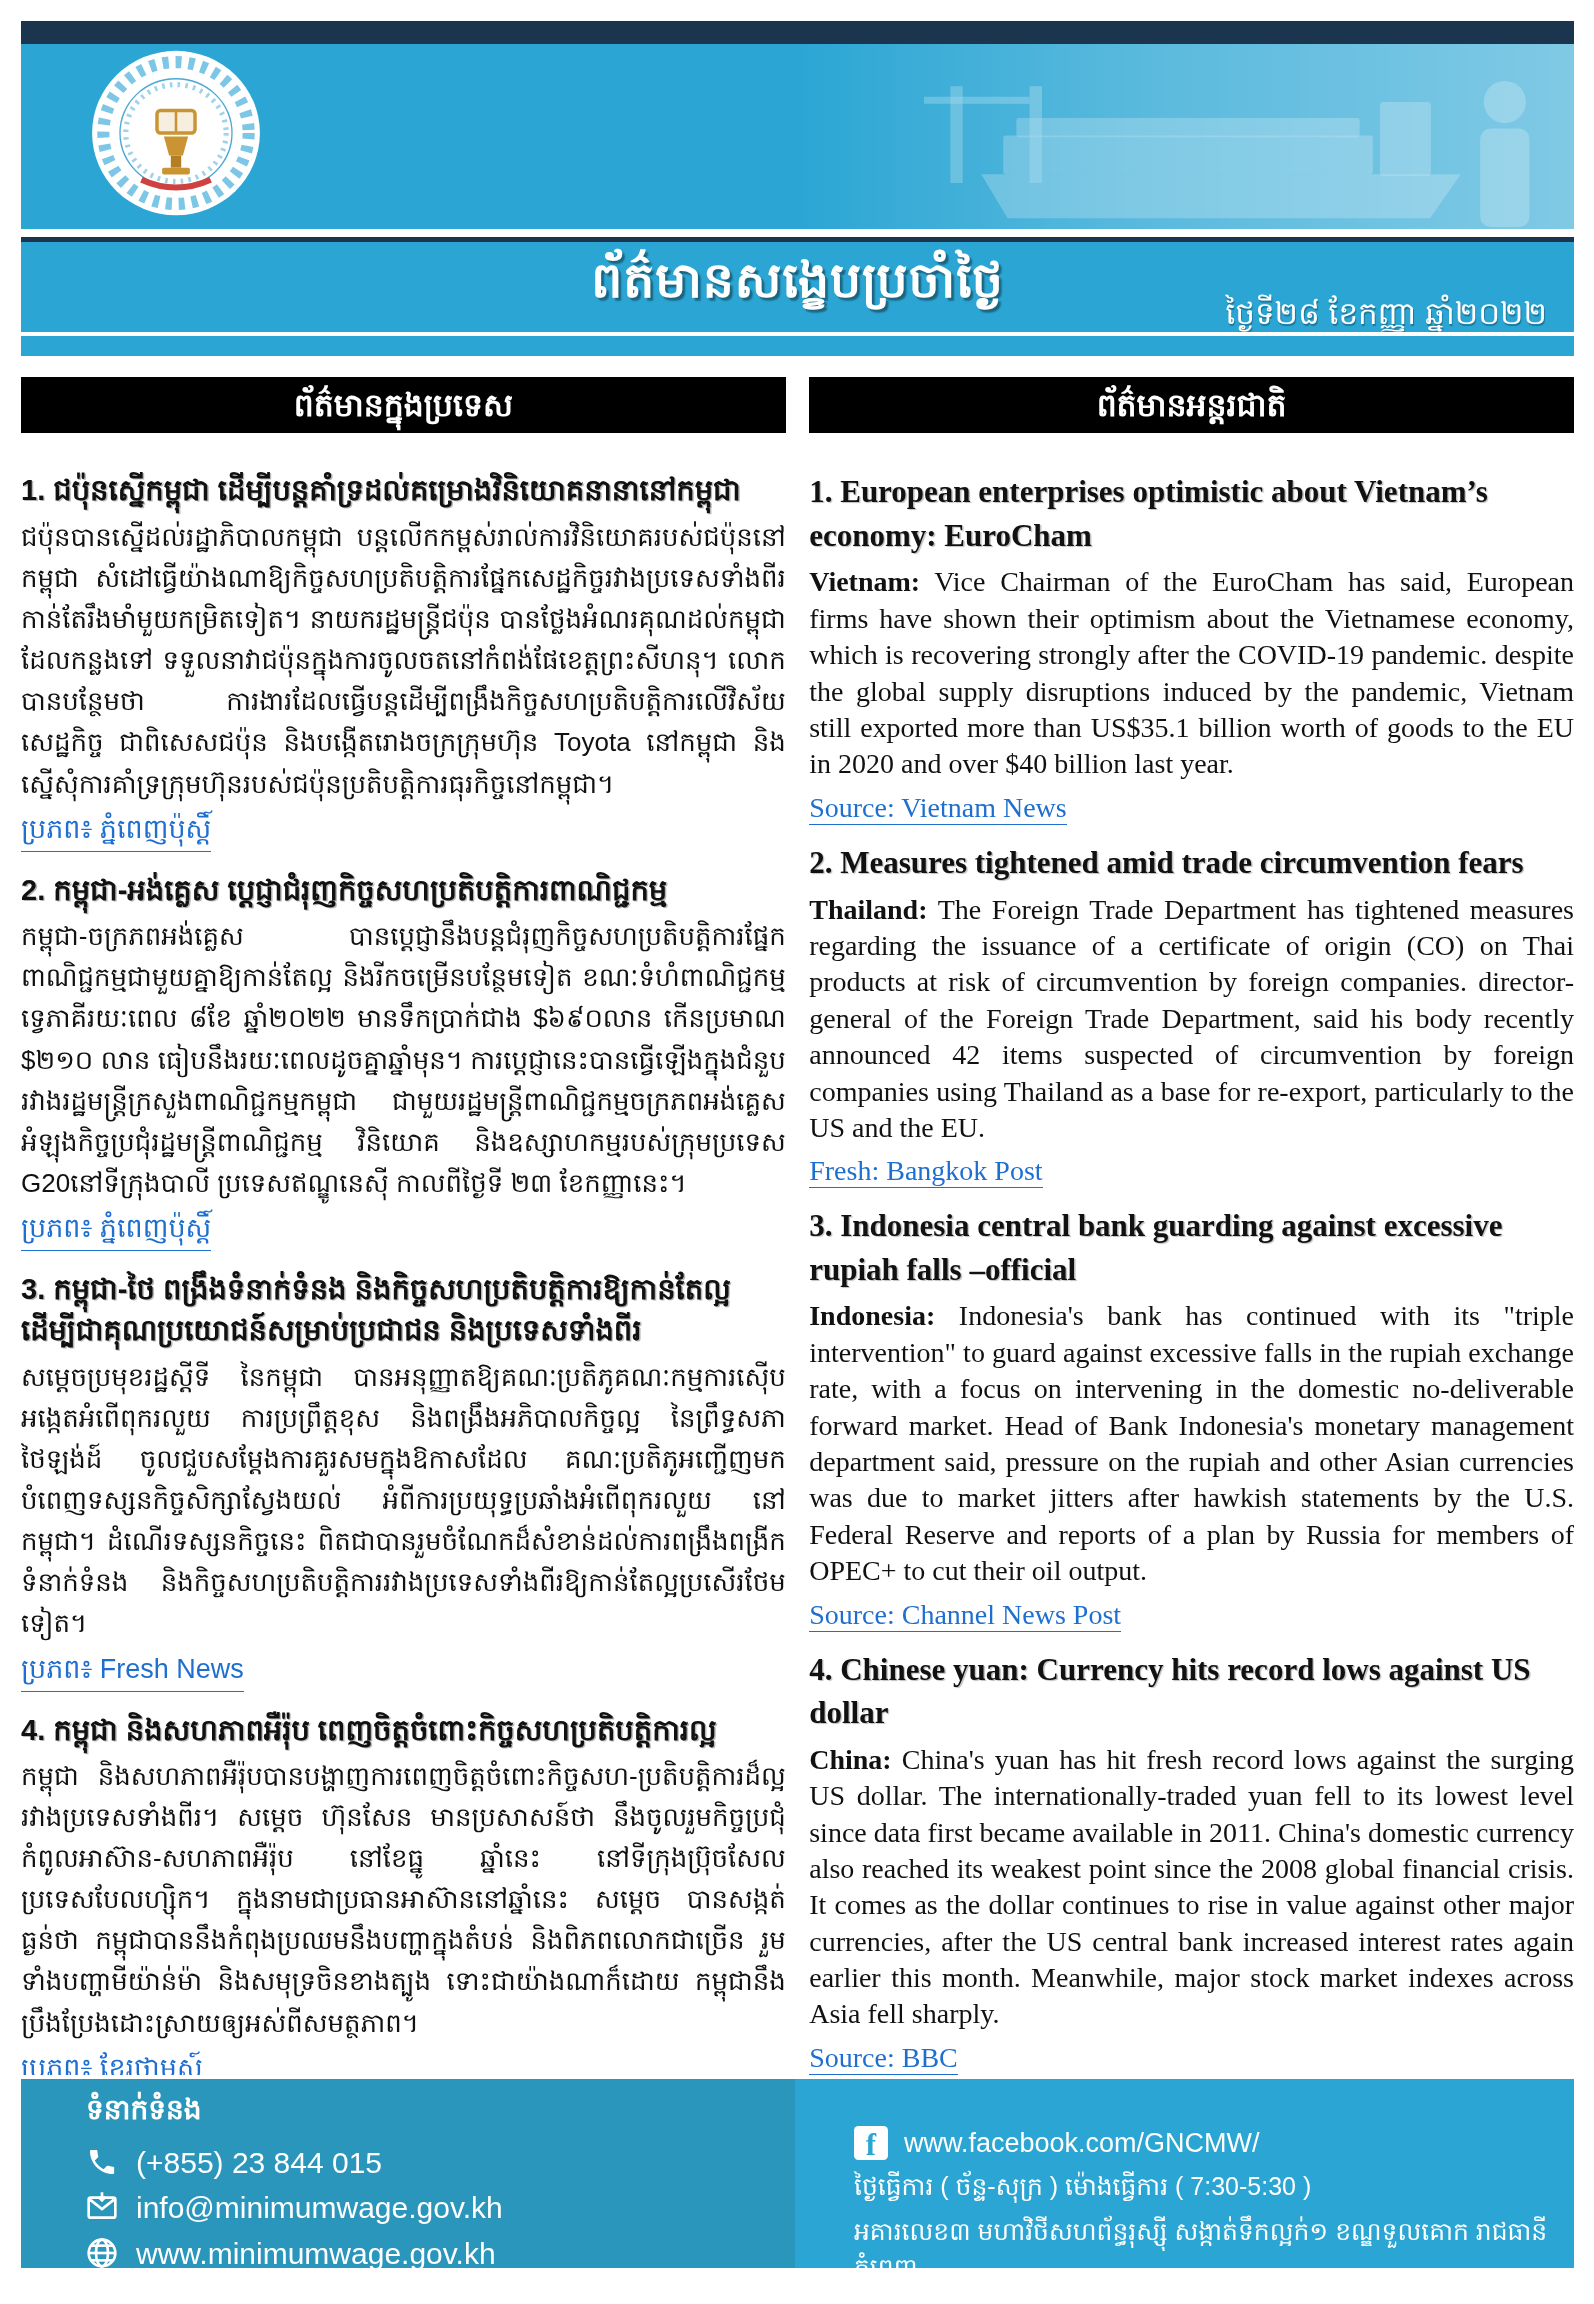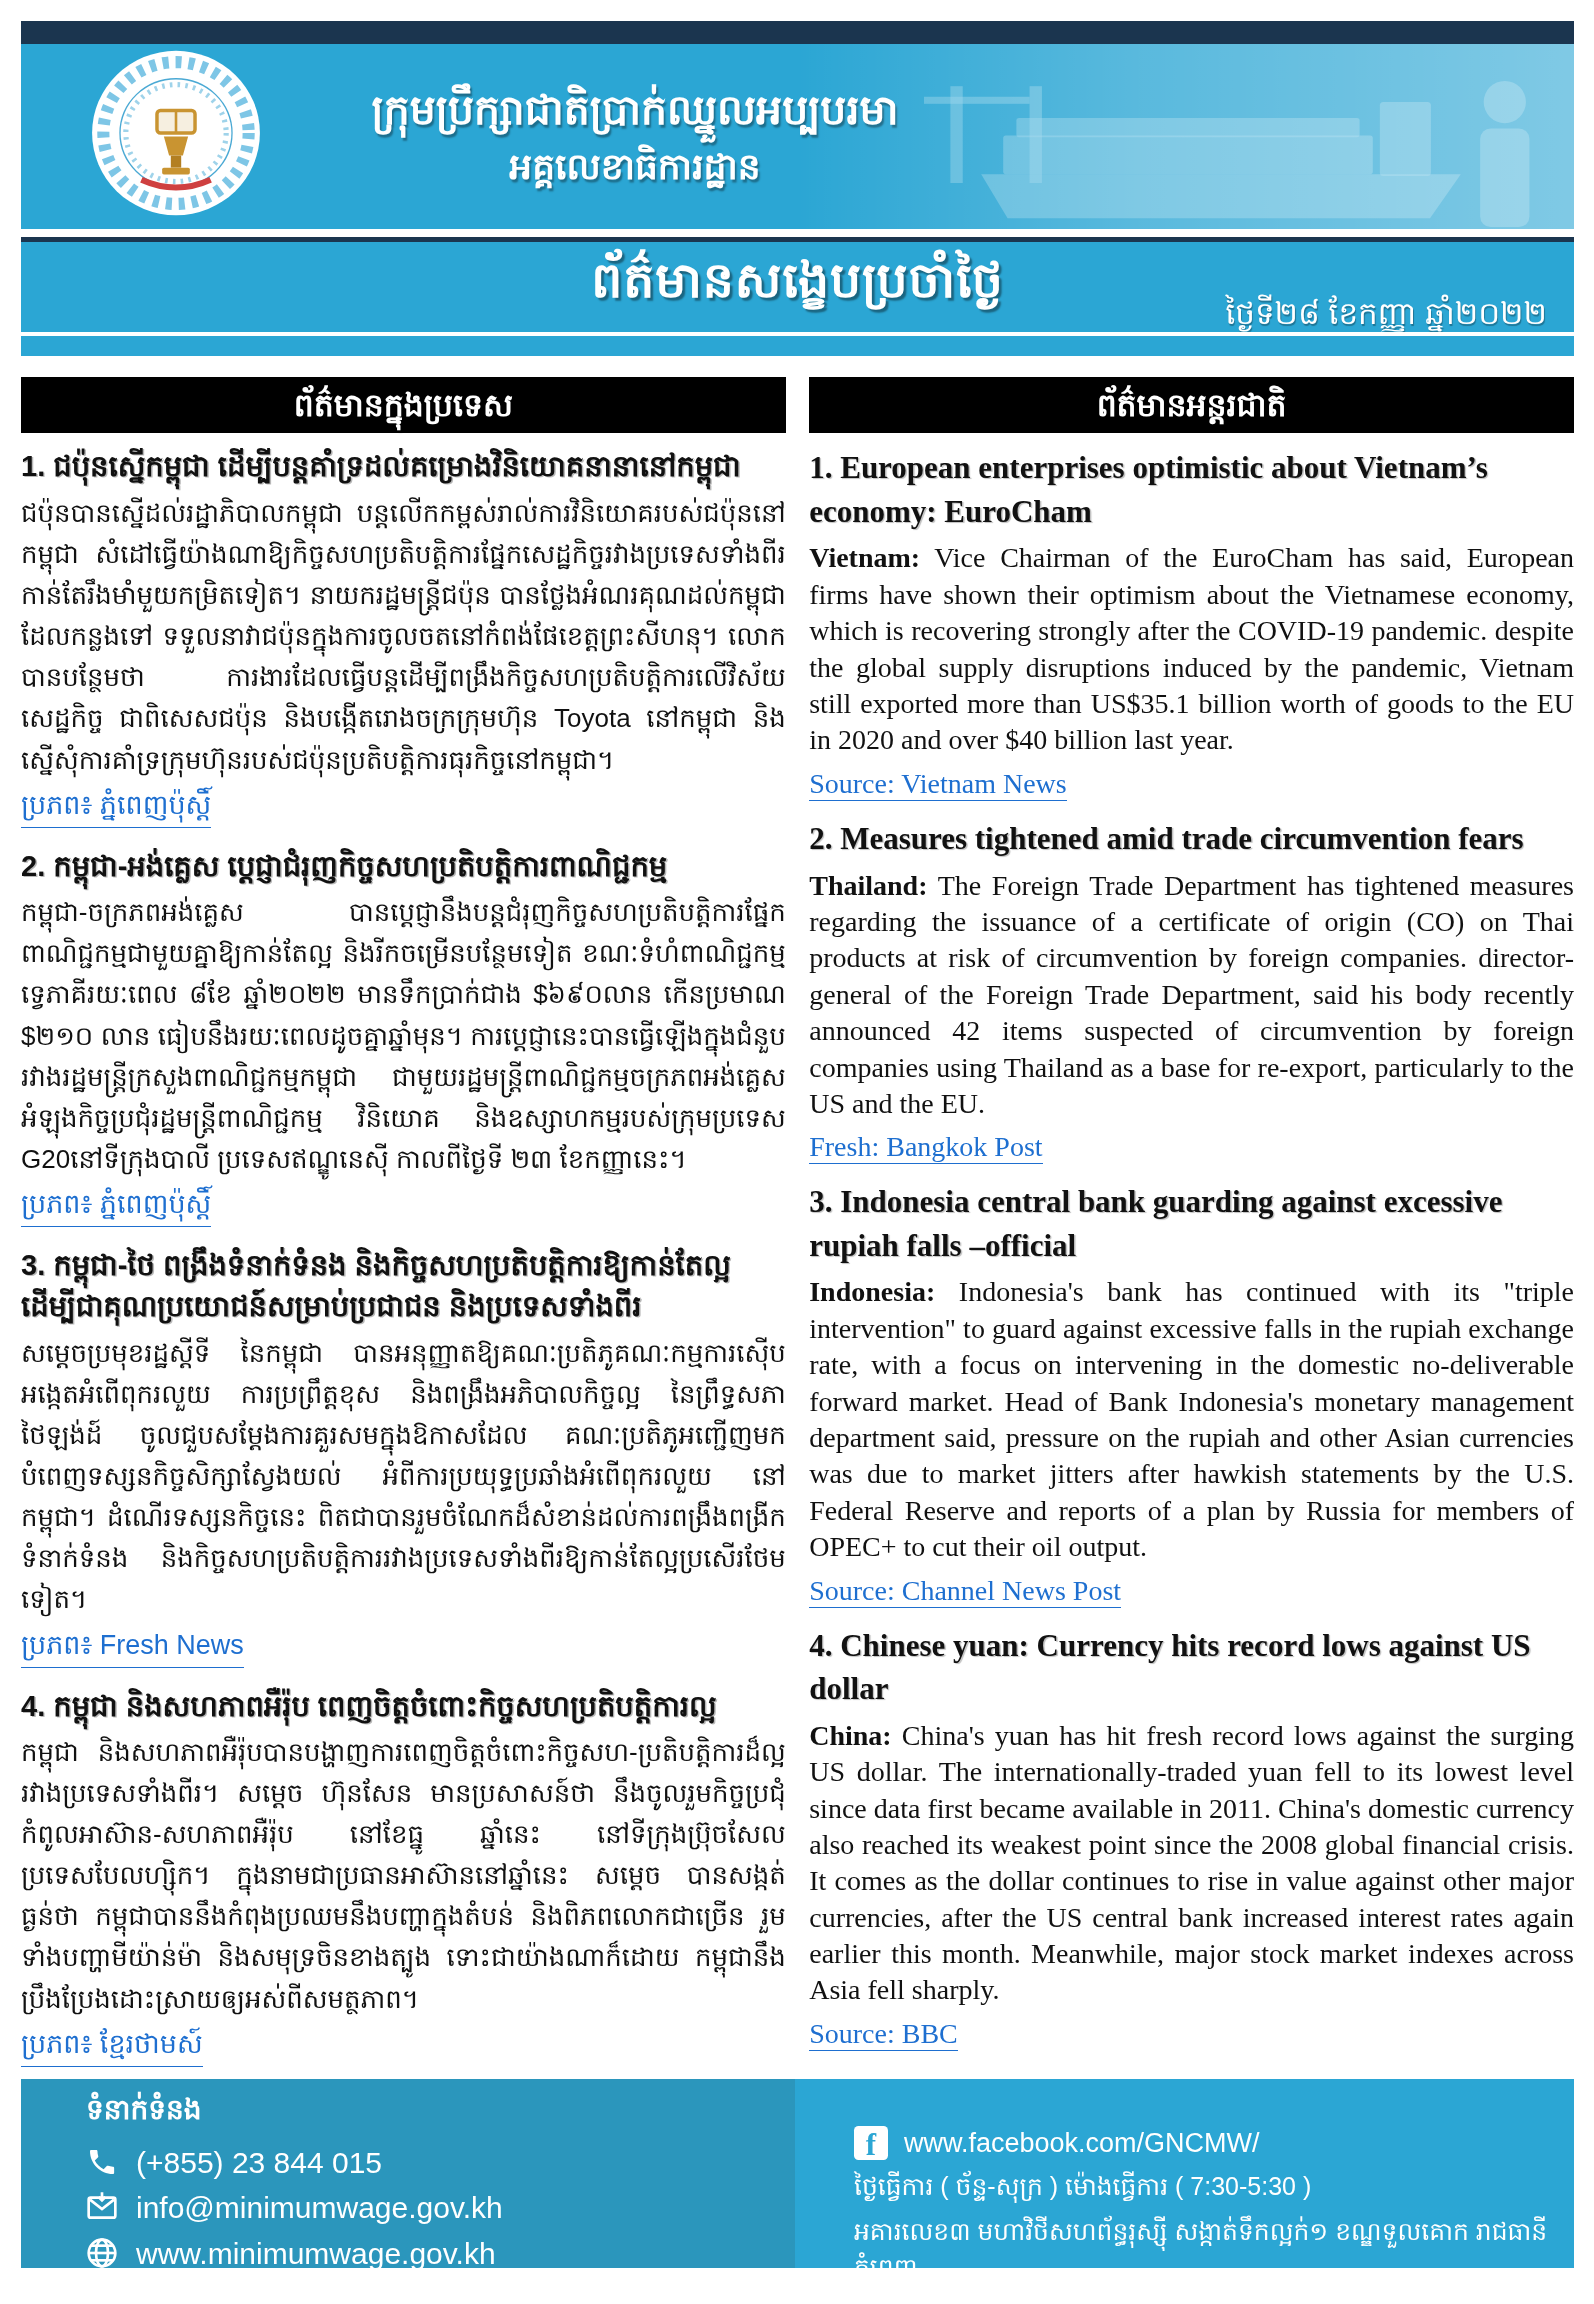--- a/index.html
+++ b/index.html
@@ -27,21 +27,21 @@
                 text-shadow:2.7px 2.7px 1.8px rgba(0,0,0,.4); letter-spacing:0.9px; }
   .date-row { position:absolute; right:27px; top:52px; color:#fff; font-size:31px;
               text-shadow:0.9px 1.8px 0.9px rgba(0,0,0,.3); }
   .band-line { position:absolute; left:0; right:0; bottom:20px; height:3.6px; background:#fff; }
 
   
   .main { height:1698px; margin:21px 21px 0; overflow:hidden; display:flex; gap:23.4px; }
   .col { flex:1 1 0; min-width:0; }
   .col-header { height:56px; background:#000000; color:#fff; font-weight:bold; font-size:31.5px;
                 text-align:center; line-height:56px; text-shadow:1.8px 1.8px 1.8px rgba(0,0,0,.45); }
-  .col-body { padding-top:1px; }
+  .col-body { padding-top:25px; }
 
   .kh-title { font-size:29px; font-weight:bold; line-height:1.42; margin:12.6px 0 5.4px;
               text-shadow:1.4px 1.4px 0 rgba(0,0,0,.28); }
   .kh-body  { font-size:26px; line-height:1.58; text-align:justify; }
   .kh-source{ display:inline-block; margin:7.2px 0 5.4px; font-size:27px; color:#1e6fd0;
               border-bottom:1.8px solid #1e6fd0; text-decoration:none; }
 
   .en-title { font-family:"Liberation Serif", serif; font-size:31px; font-weight:bold; line-height:1.4;
               margin:12.6px 0 7.2px; text-shadow:1.4px 1.4px 0.9px rgba(0,0,0,.25); }
   .en-body  { font-family:"Liberation Serif", serif; font-size:28px; line-height:1.3; text-align:justify; }
@@ -96,24 +96,20 @@
         <ellipse cx="100" cy="96" rx="58" ry="56" fill="none" stroke="#9fd3ea" stroke-width="6" stroke-dasharray="3 6"></ellipse>
         <rect x="78" y="70" width="44" height="26" rx="4" fill="#f6efe0" stroke="#c99431" stroke-width="4"></rect>
         <line x1="100" y1="70" x2="100" y2="96" stroke="#c99431" stroke-width="3"></line>
         <path d="M86 100 h28 l-6 22 h-16 z" fill="#c99431"></path>
         <rect x="94" y="122" width="12" height="14" fill="#b37f22"></rect>
         <rect x="84" y="136" width="32" height="8" rx="2" fill="#c99431"></rect>
         <path d="M60 150 q40 18 80 0" fill="none" stroke="#cf4040" stroke-width="7"></path>
       </svg>
     </div>
 
-    <div class="org-names">
-      <div class="org-line1">ក្រុមប្រឹក្សាជាតិប្រាក់ឈ្នួលអប្បបរមា</div>
-      <div class="org-line2">អគ្គលេខាធិការដ្ឋាន</div>
-    </div>
   </header>
 
   <div class="gap9"></div>
   <div class="navy-line"></div>
 
   <section class="title-band">
     <h1 class="main-title">ព័ត៌មានសង្ខេបប្រចាំថ្ងៃ</h1>
     <div class="date-row">ថ្ងៃទី២៨ ខែកញ្ញា ឆ្នាំ២០២២</div>
     <div class="band-line"></div>
   </section>

